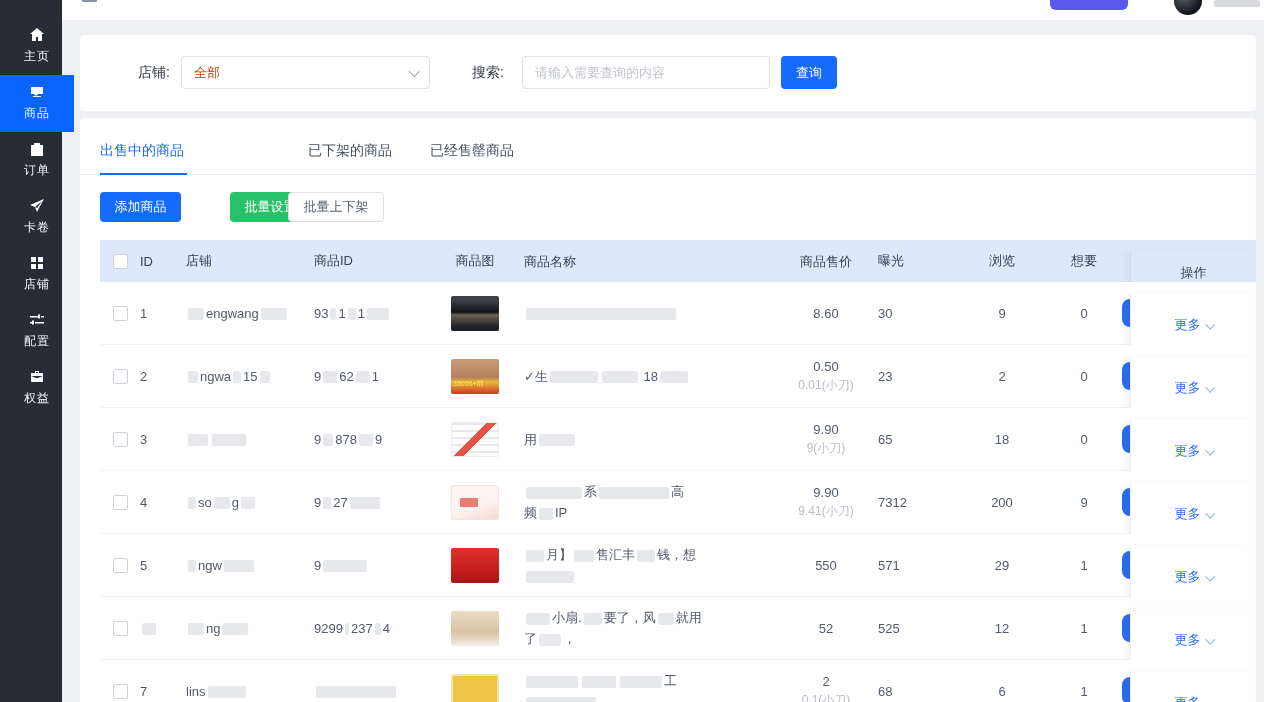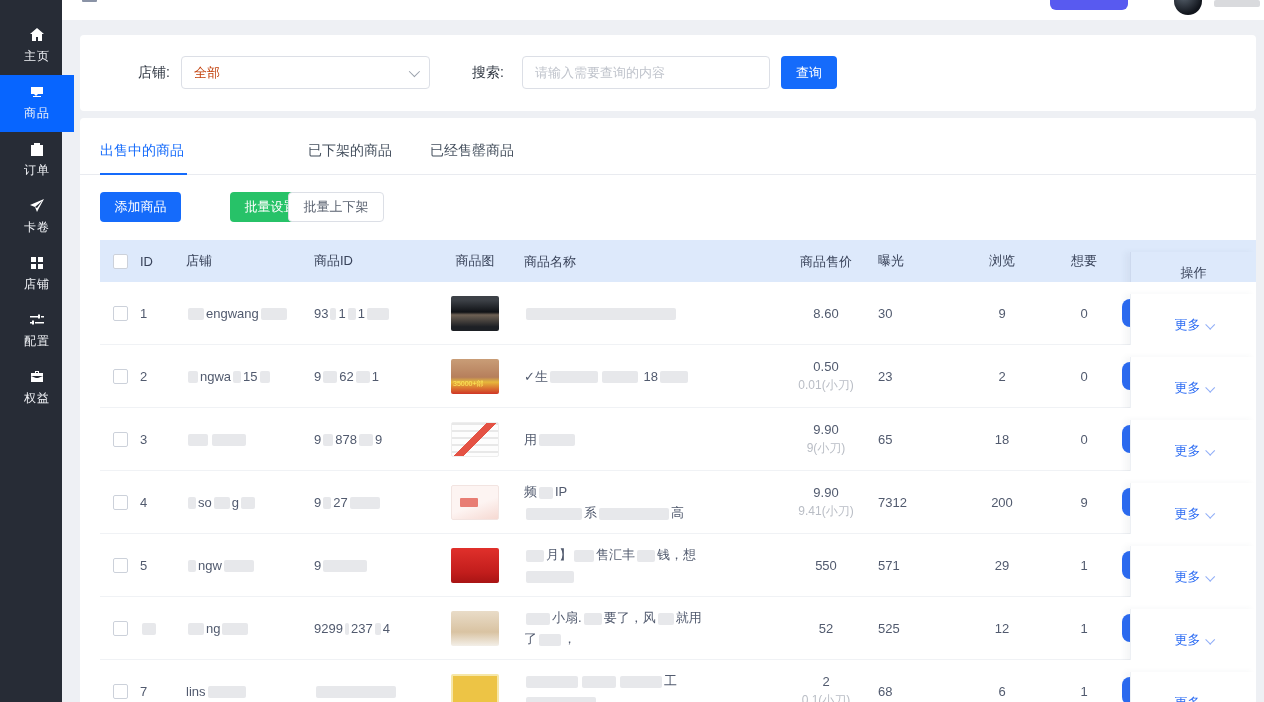--- a/index.html
+++ b/index.html
@@ -316,22 +316,22 @@
               <div class="cell c-sel">
                 <div class="checkbox"></div>
               </div>
               <div class="cell c-id"><span>4</span></div>
               <div class="cell c-store"><div class="redact" style="width: 8px;"></div><span>so</span><div class="redact" style="width: 16px;"></div><span>g</span><div class="redact" style="width: 14px;"></div></div>
               <div class="cell c-pid"><span>9</span><div class="redact" style="width: 8px;"></div><span>27</span><div class="redact" style="width: 30px;"></div></div>
               <div class="cell c-img">
                 <div class="thumb thumb-pink"></div>
               </div>
               <div class="cell c-name">
+                <div class=""><div class="redact" style="width: 56px;"></div><span>系</span><div class="redact" style="width: 70px;"></div><span>高</span></div>
                 <div class=""><span>频</span><div class="redact" style="width: 14px;"></div><span>IP</span></div>
-                <div class=""><div class="redact" style="width: 56px;"></div><span>系</span><div class="redact" style="width: 70px;"></div><span>高</span></div>
               </div>
               <div class="cell c-price">
                 <div>9.90</div>
                 <div class="price-sub">9.41(小刀)</div>
               </div>
               <div class="cell c-exp">7312</div>
               <div class="cell c-view">200</div>
               <div class="cell c-want">9</div>
               <div class="edit-sliver"></div>
               <div class="op-fixed">

